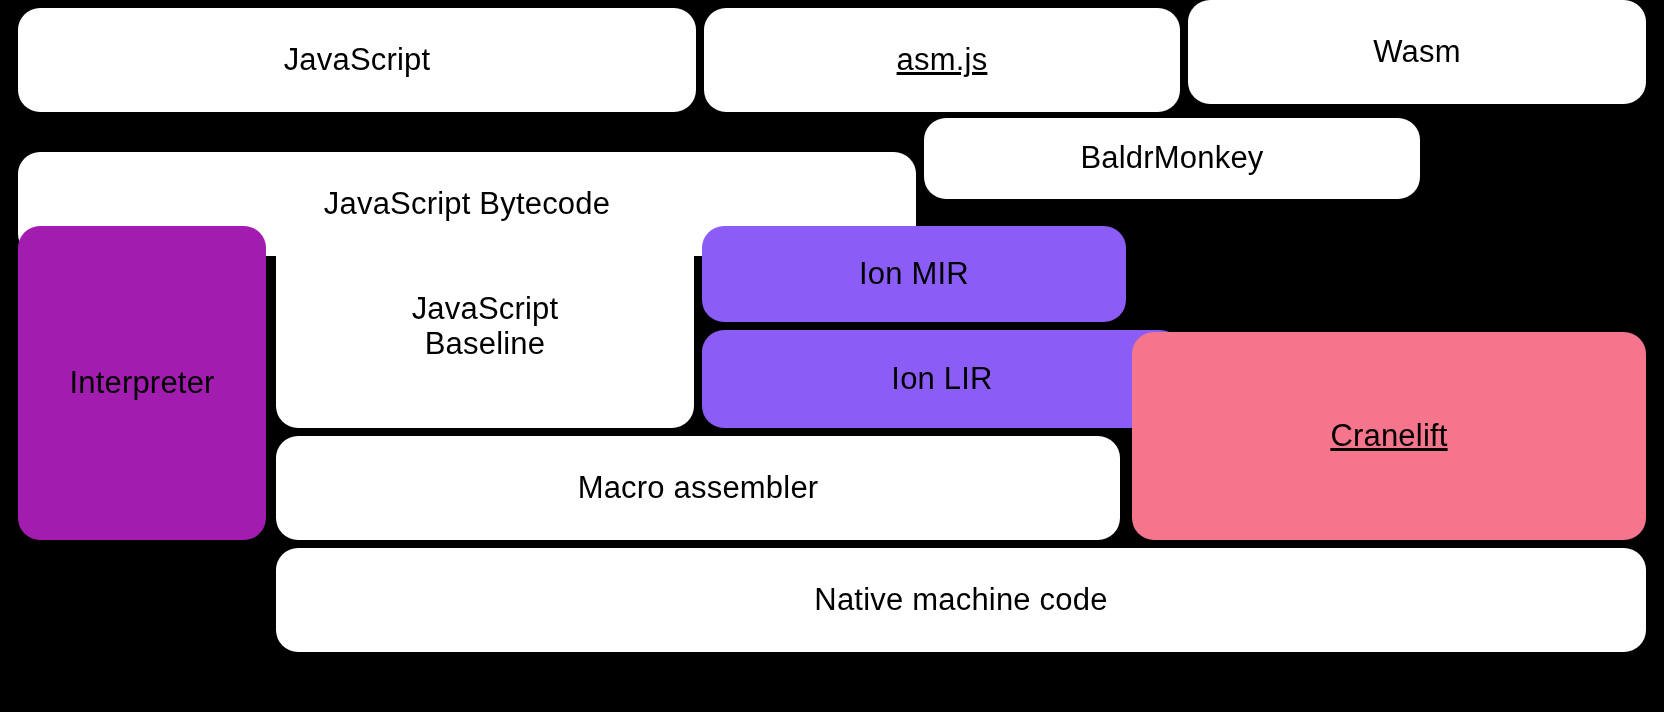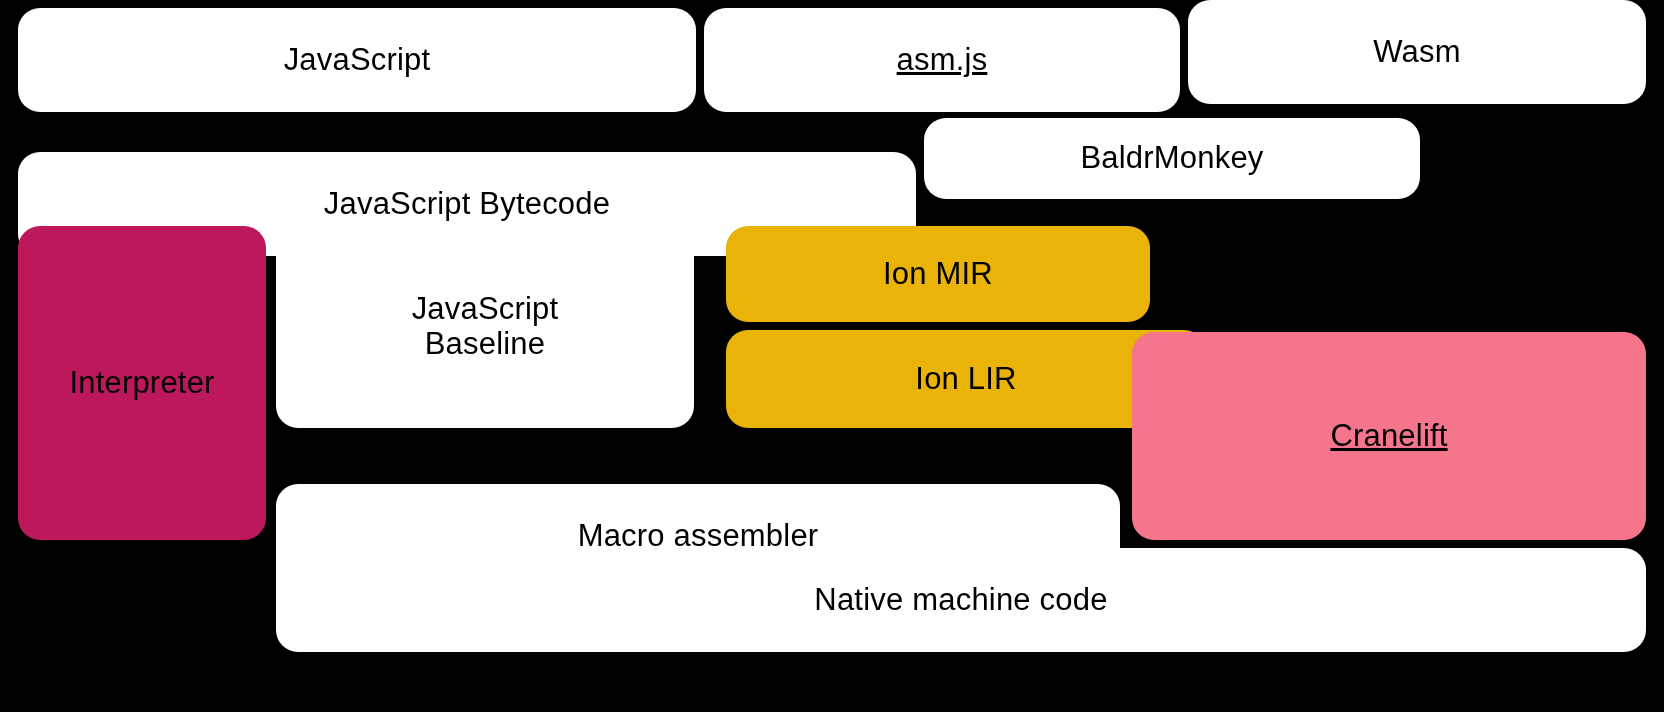--- a/index.html
+++ b/index.html
@@ -25,35 +25,35 @@
     border-radius: 22px;
     background: #ffffff;
     color: #000000;
     font-size: 31px;
     line-height: 1.12;
     font-weight: 400;
     letter-spacing: 0.2px;
     white-space: pre-line;
     padding: 16px 8px;
   }
-  .node.gray  { background: #be185d; }
-  .node.green { background: #eab308; margin-left: 24px; }
+  .node.gray  { background: #a21caf; }
+  .node.green { background: #8b5cf6; }
   .node.pink  { background: #f5758c; }
 </style>
 </head>
 <body>
 
 <div id="stage">
 
 <div class="node" style="left: 18px; top: 8px; width: 678px; height: 104px;">JavaScript</div>
     <div class="node" style="left: 704px; top: 8px; width: 476px; height: 104px; text-decoration: underline;">asm.js</div>
     <div class="node" style="left: 1188px; top: 0; width: 458px; height: 104px;">Wasm</div>
     <div class="node" style="left: 18px; top: 118px; width: 898px; height: 104px; margin-top: 34px;">JavaScript Bytecode</div>
     <div class="node" style="left: 924px; top: 118px; width: 496px; height: 81px;">BaldrMonkey</div>
     <div class="node gray" style="left: 18px; top: 226px; width: 248px; height: 314px;">Interpreter</div>
     <div class="node" style="left: 276px; top: 226px; width: 418px; height: 202px;">JavaScript
 Baseline</div>
     <div class="node green" style="left: 702px; top: 226px; width: 424px; height: 96px;">Ion MIR</div>
     <div class="node green" style="left: 702px; top: 330px; width: 480px; height: 98px;">Ion LIR</div>
     <div class="node pink" style="left: 1132px; top: 332px; width: 514px; height: 208px; text-decoration: underline;">Cranelift</div>
-    <div class="node" style="left: 276px; top: 436px; width: 844px; height: 104px; margin-top: 48px;">Macro assembler</div>
+    <div class="node" style="left: 276px; top: 436px; width: 844px; height: 104px;">Macro assembler</div>
     <div class="node" style="left: 276px; top: 548px; width: 1370px; height: 104px; text-align: right;">Native machine code</div>
   </div>
 
 </body></html>

